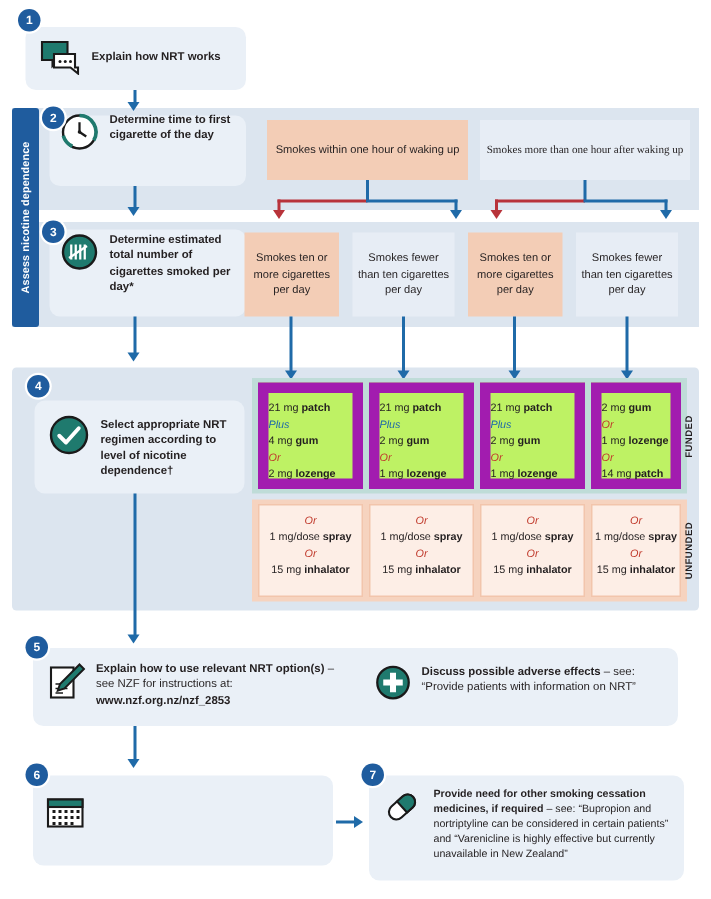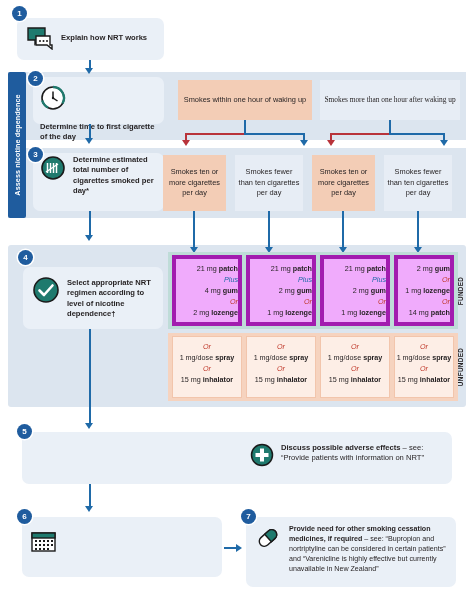--- a/index.html
+++ b/index.html
@@ -80,25 +80,25 @@
   .arrow-r {
     position: absolute; width: 0; height: 0;
     border-top: 4px solid transparent;
     border-bottom: 4px solid transparent;
     border-left: 6px solid #1f6aa8;
   }
 
   
   .nrt-funded {
     position: absolute;
-    background: #f0abfc;
-    border: 4px solid #a21caf;
+    background: #bef264;
+    border: 7px solid #a21caf;
     font-size: 7.2px;
     color: #231f20;
-    text-align: right;
+    text-align: left;
     line-height: 1.52;
     padding-top: 5px;
   }
   .nrt-unfunded {
     position: absolute;
     background: #fdeee6;
     border: 1px solid #f2c5ac;
     font-size: 7.2px;
     color: #231f20;
     text-align: center;
@@ -154,21 +154,21 @@
     <span class="step-txt" style="padding-top:7px;">
       <b>Explain how NRT works</b>
     </span>
   </div>
 
   <div class="vline" style="left:89px;top:60px;height:10px;"></div>
   <div class="arrow-d" style="left:85px;top:68px;"></div>
 
   <div class="card" style="left:33px;top:77px;width:131px;height:47px;"></div>
   <div class="badge" style="left:28px;top:71px;">2</div>
-  <div class="step-body" style="left:40px;top:85px;width:120px;flex-direction:column;">
+  <div class="step-body" style="left:40px;top:75px;width:120px;">
     <span class="step-icon">
       <svg width="26" height="26" viewBox="0 0 26 26">
         <circle cx="13" cy="13" r="11" fill="#ffffff" stroke="#1a1a1a" stroke-width="1.6"></circle>
         <path d="M13 2 a11 11 0 0 1 9.5 16.5" fill="none" stroke="#1f7a6e" stroke-width="2.4"></path>
         <path d="M2.2 15.5 a11 11 0 0 0 6 7" fill="none" stroke="#1f7a6e" stroke-width="2.4"></path>
         <line x1="13" y1="13" x2="13" y2="6.5" stroke="#1a1a1a" stroke-width="1.5"></line>
         <line x1="13" y1="13" x2="17.5" y2="16" stroke="#1a1a1a" stroke-width="1.5"></line>
         <circle cx="13" cy="13" r="1.2" fill="#1a1a1a"></circle>
       </svg>
     </span>
@@ -313,20 +313,36 @@
   <div class="sidelabel" style="left:455px;top:336px;width:10px;height:62px;">
     <span>UNFUNDED</span>
   </div>
 
   <div class="vline" style="left:89px;top:329px;height:96px;"></div>
   <div class="arrow-d" style="left:85px;top:423px;"></div>
 
   <div class="card" style="left:22px;top:432px;width:430px;height:52px;"></div>
   <div class="badge" style="left:17px;top:424px;">5</div>
 
+  <div class="step-body" style="left:31px;top:441px;width:200px;">
+    <span class="step-icon">
+      <svg width="26" height="28" viewBox="0 0 26 28">
+        <rect x="3" y="4" width="15" height="20" fill="#ffffff" stroke="#1a1a1a" stroke-width="1.4"></rect>
+        <g stroke="#1a1a1a" stroke-width="1">
+          <line x1="6" y1="15" x2="14" y2="15"></line>
+          <line x1="6" y1="18" x2="14" y2="18"></line>
+          <line x1="6" y1="21" x2="11" y2="21"></line>
+        </g>
+        <path d="M22 2 l3 3 l-13 13 l-4.5 1.5 l1.5 -4.5 z" fill="#1f7a6e" stroke="#1a1a1a" stroke-width="1.3"></path>
+      </svg>
+    </span>
+    <span class="step-txt">
+      <b>Explain how to use relevant NRT option(s)</b><span> – see NZF for instructions at: </span><b>www.nzf.org.nz/nzf_2853</b>
+    </span>
+  </div>
 
   <div class="step-body" style="left:250px;top:443px;width:196px;">
     <span class="step-icon">
       <svg width="24" height="24" viewBox="0 0 24 24">
         <circle cx="12" cy="12" r="10.5" fill="#1f7a6e" stroke="#1a1a1a" stroke-width="1.5"></circle>
         <path d="M10 5.5 h4 v4.5 h4.5 v4 h-4.5 v4.5 h-4 v-4.5 h-4.5 v-4 h4.5 z" fill="#ffffff"></path>
       </svg>
     </span>
     <span class="step-txt">
       <b>Discuss possible adverse effects</b><span> – see:</span><br><span>“Provide patients with information on NRT”</span>

